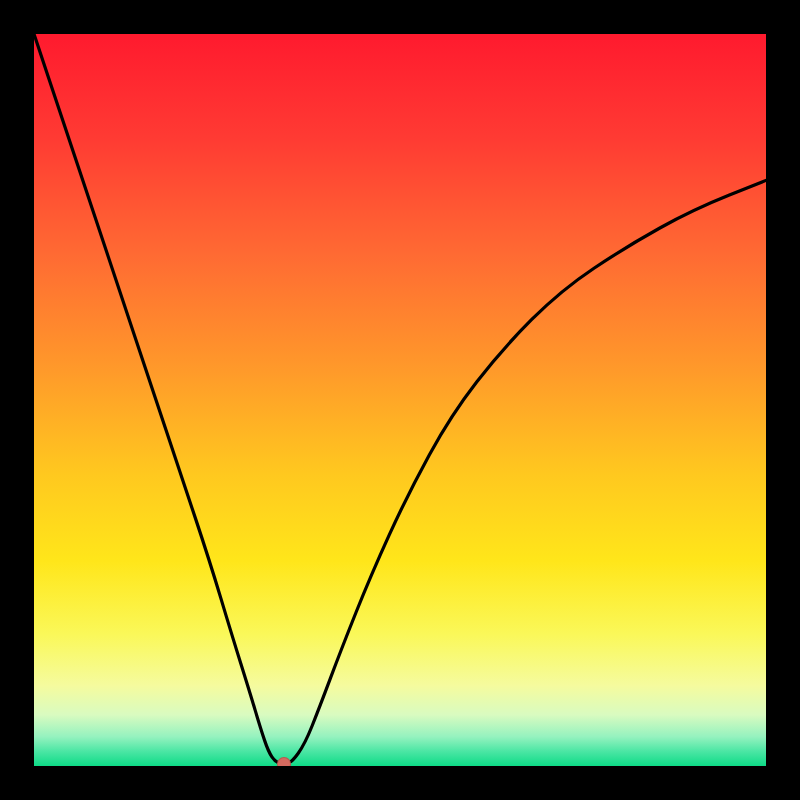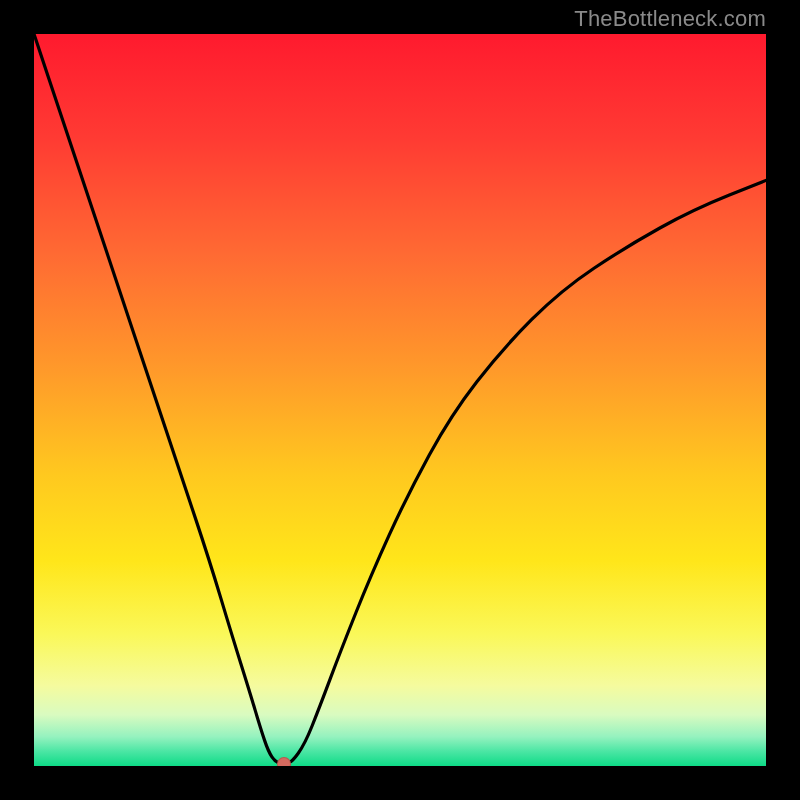--- a/index.html
+++ b/index.html
@@ -53,21 +53,20 @@
     height: 14px;
     border-radius: 50%;
     background: #d46a5f;
     box-shadow: 0 0 0 1px rgba(0,0,0,0.15) inset;
   }
 </style>
 </head>
 <body>
 
 <div class="outer">
-  <div class="watermark">TheBottleneck.com</div>
 
   <div class="plot-area">
     <svg class="gradient-bg" width="732" height="732" viewBox="0 0 732 732" preserveAspectRatio="none">
       <defs>
         <linearGradient id="bg-grad" x1="0" y1="0" x2="0" y2="1">
             <stop offset="0%" stop-color="#ff1a2e"></stop>
             <stop offset="14%" stop-color="#ff3a33"></stop>
             <stop offset="30%" stop-color="#ff6a33"></stop>
             <stop offset="46%" stop-color="#ff9a2a"></stop>
             <stop offset="60%" stop-color="#ffc81f"></stop>

